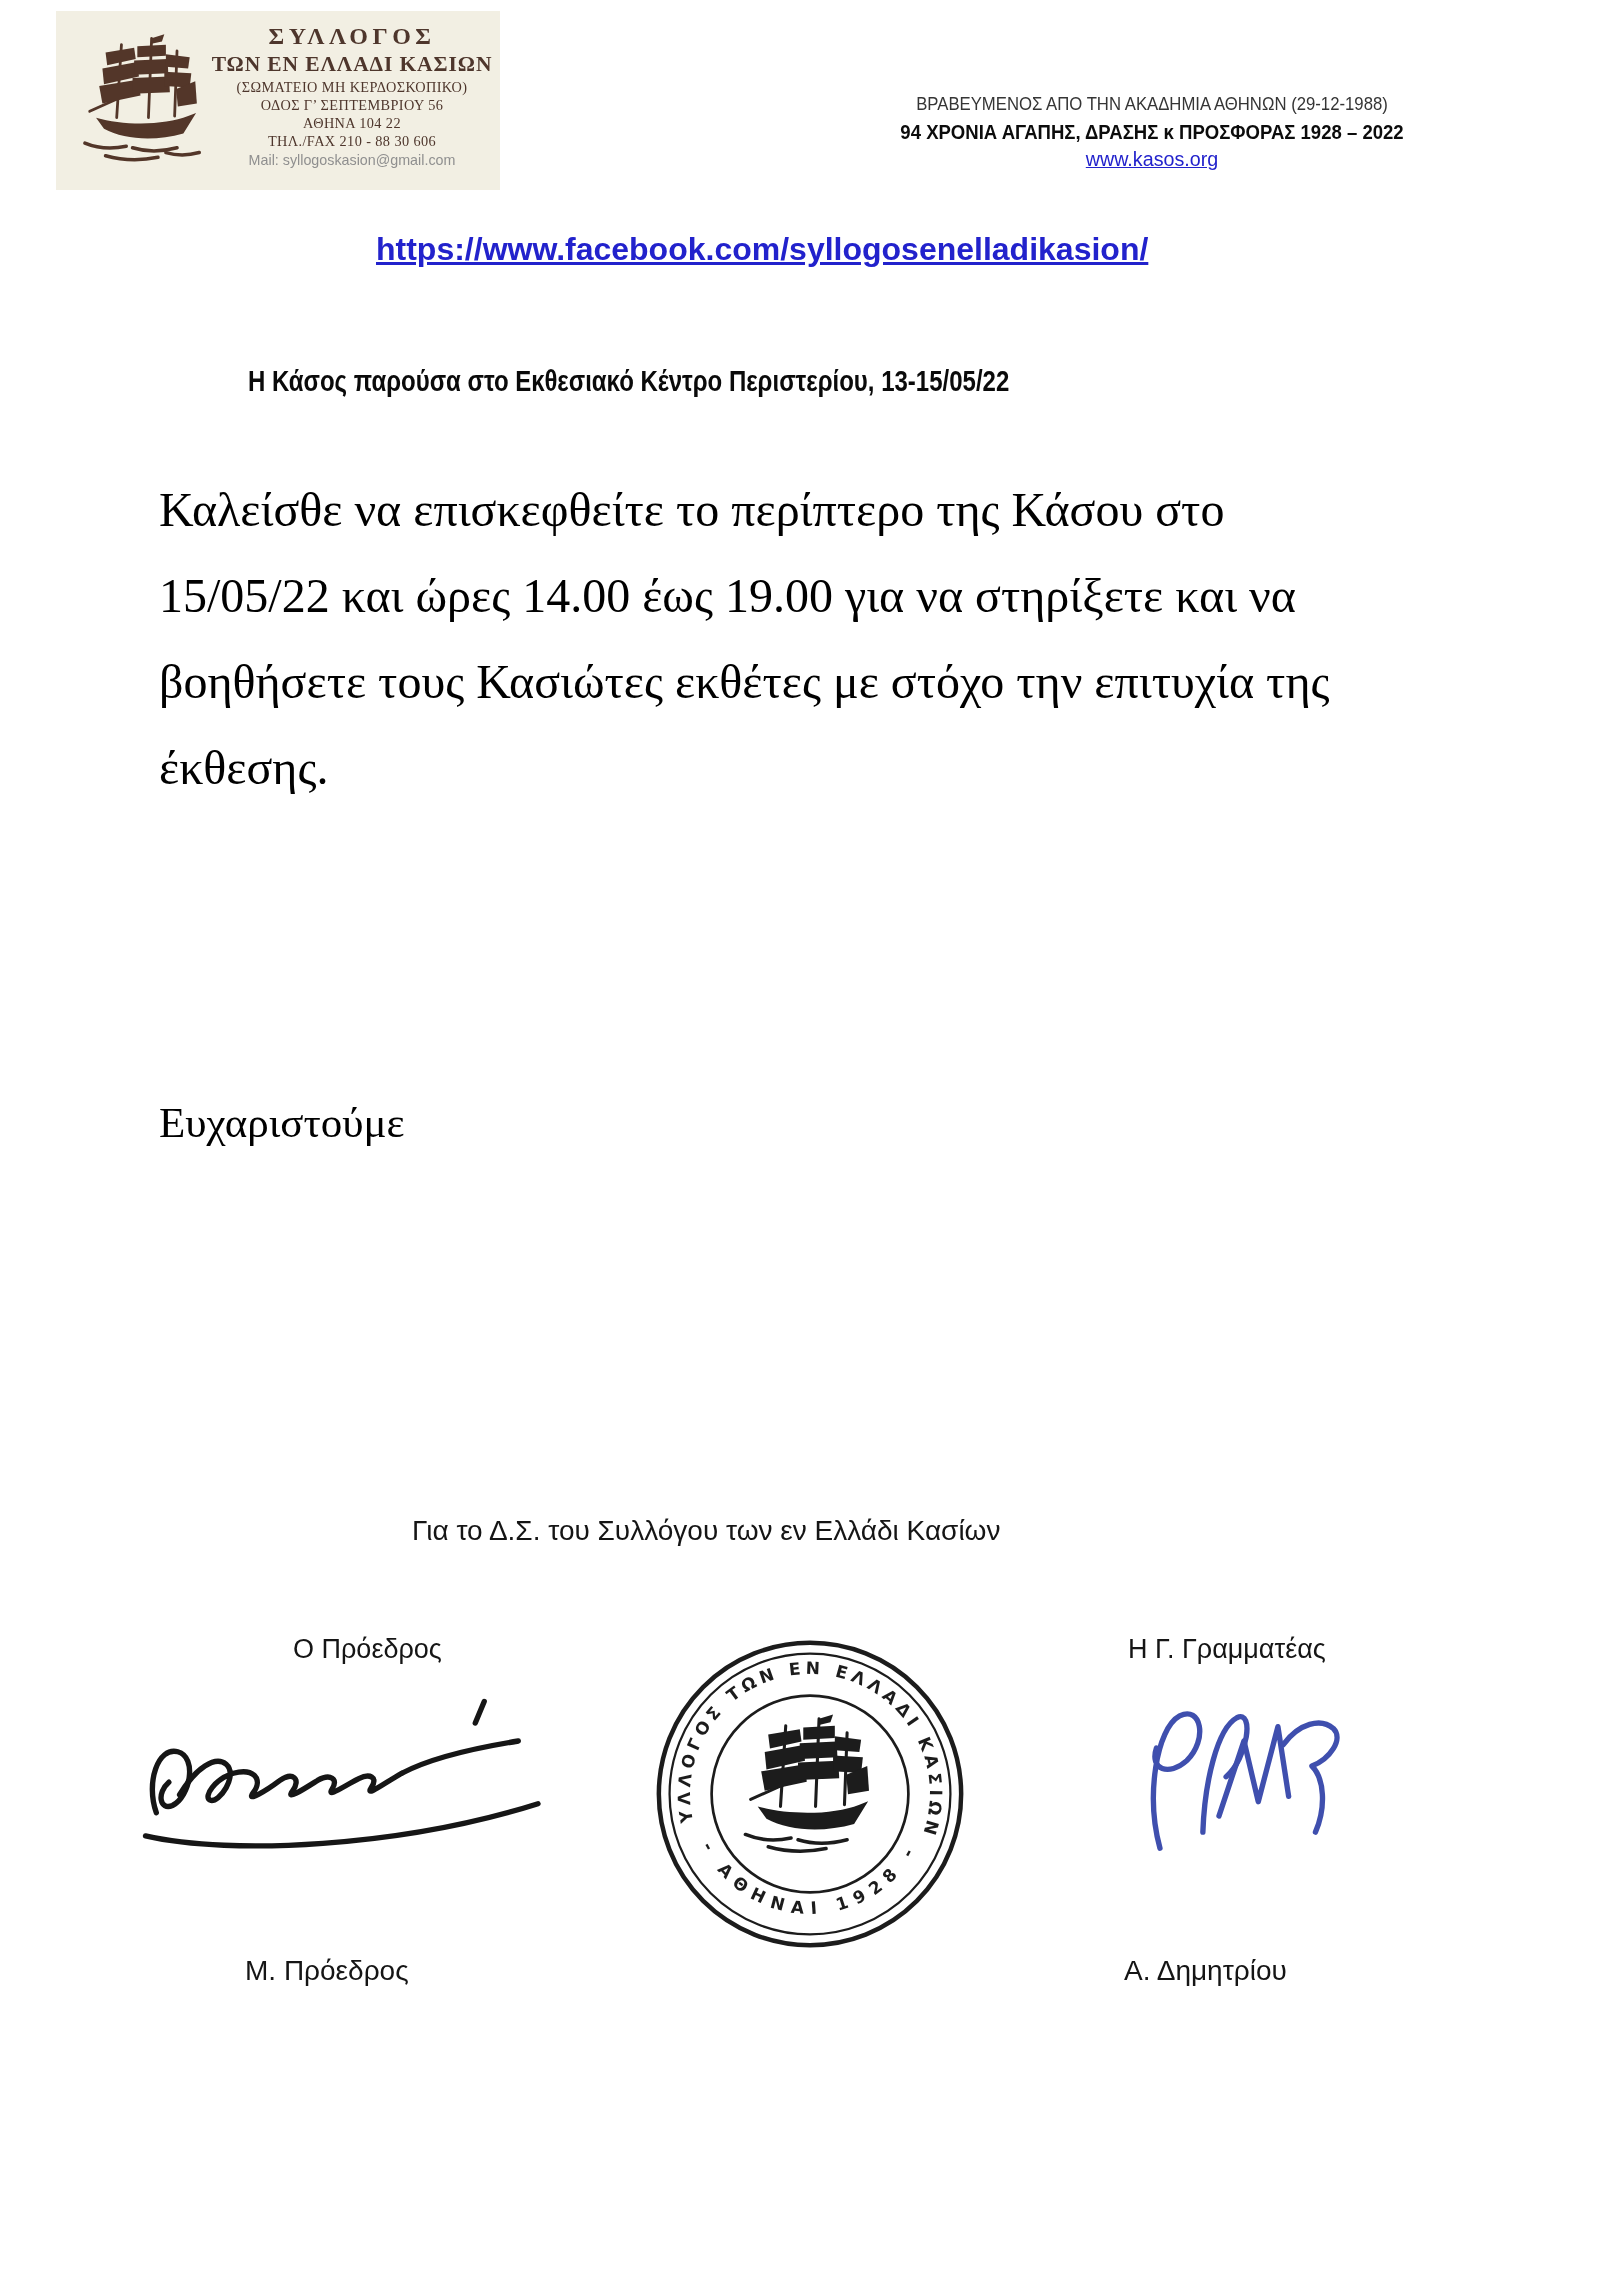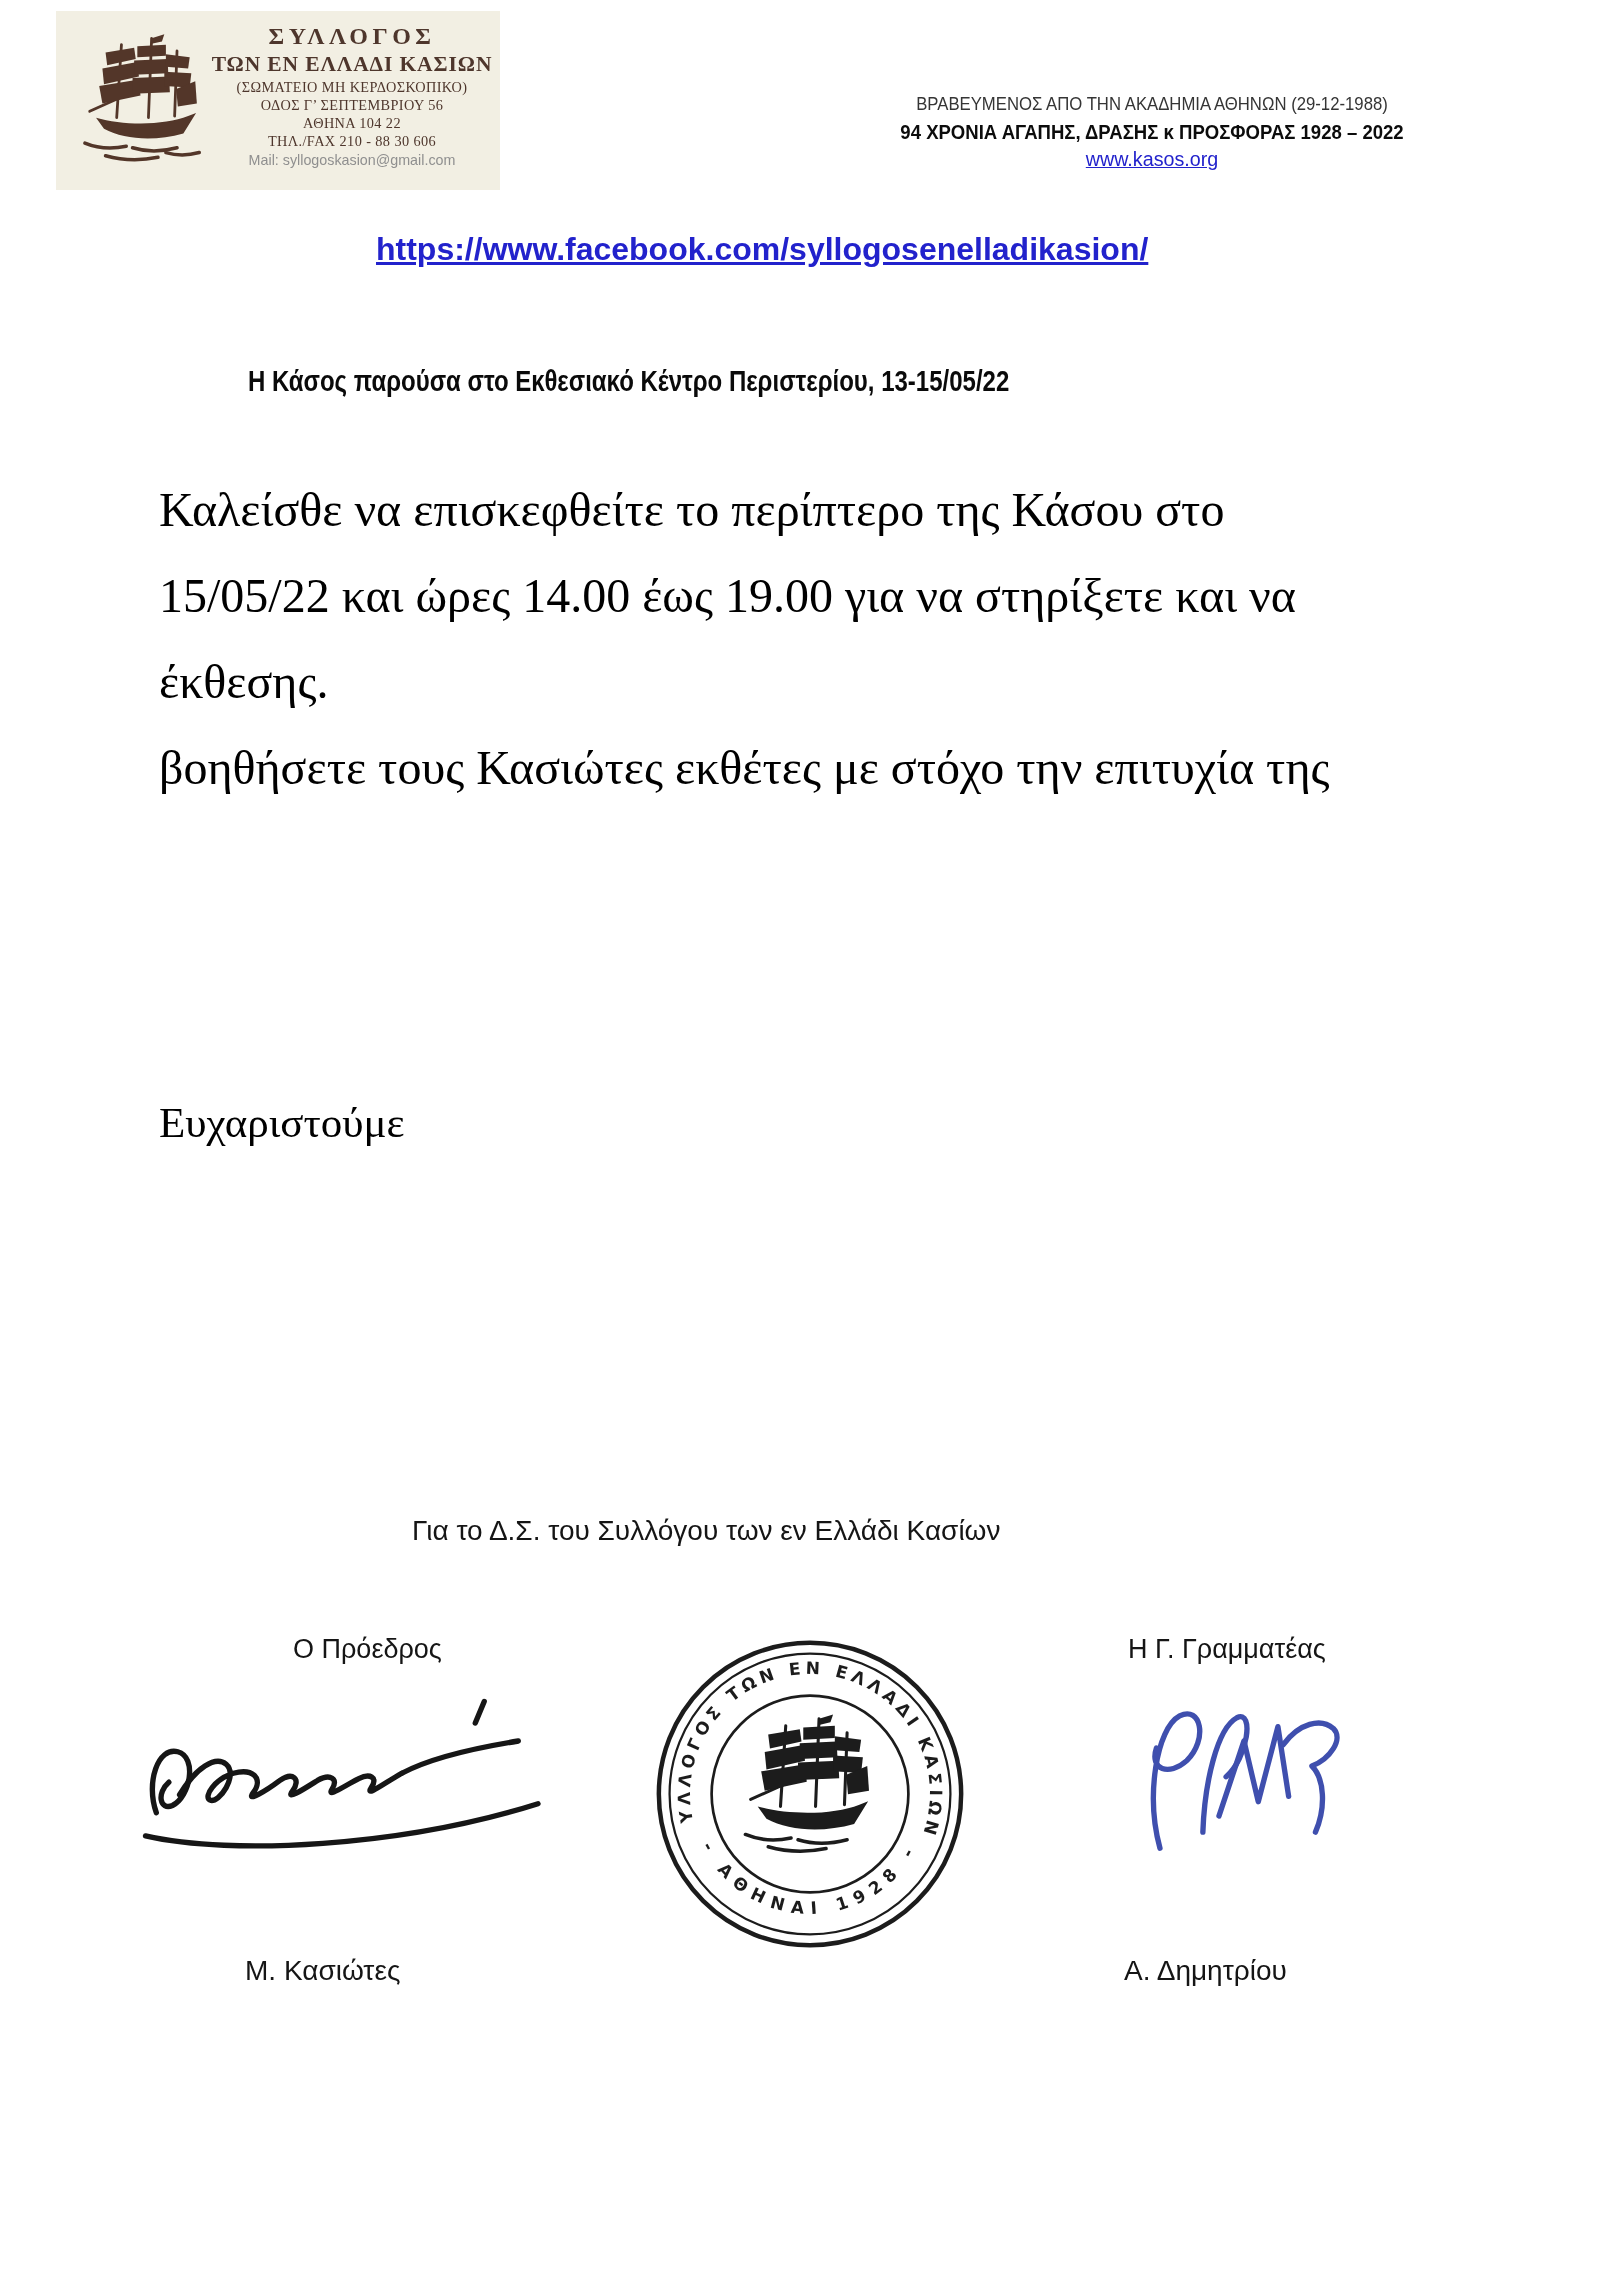--- a/index.html
+++ b/index.html
@@ -111,29 +111,29 @@
     <div class="site"><a class="link" href="#">www.kasos.org</a></div>
   </div>
 
   <a class="fb-link link" href="#">https://www.facebook.com/syllogosenelladikasion/</a>
 
   <div class="title">Η Κάσος παρούσα στο Εκθεσιακό Κέντρο Περιστερίου, 13-15/05/22</div>
 
   <div class="body-text">
     <div>Καλείσθε να επισκεφθείτε το περίπτερο της Κάσου στο</div>
     <div>15/05/22 και ώρες 14.00 έως 19.00 για να στηρίξετε και να</div>
+    <div>βοηθήσετε τους Κασιώτες εκθέτες με στόχο την επιτυχία της</div>
     <div>έκθεσης.</div>
-    <div>βοηθήσετε τους Κασιώτες εκθέτες με στόχο την επιτυχία της</div>
   </div>
   <div class="closing">Ευχαριστούμε</div>
 
   <div class="committee">Για το Δ.Σ. του Συλλόγου των εν Ελλάδι Κασίων</div>
   <div class="role role-president">Ο Πρόεδρος</div>
   <div class="role role-secretary">Η Γ. Γραμματέας</div>
-  <div class="name name-president">Μ. Κασιώτες</div>
+  <div class="name name-president">Μ. Πρόεδρος</div>
   <div class="name name-secretary">Α.  Δημητρίου</div>
 
   <svg class="sig-black" viewBox="0 0 500 212">
     <g fill="none" stroke="#161616" stroke-width="6" stroke-linecap="round" stroke-linejoin="round">
       <path d="M26 138 C14 104 28 64 50 70 C72 76 64 120 44 130 C30 136 26 116 40 104"></path>
       <path d="M52 118 C70 88 92 74 104 84 C118 96 96 128 86 124 C78 120 92 100 112 94 C134 88 146 100 134 116 C126 127 148 114 164 102 C178 92 188 100 178 114 C170 125 190 112 206 102 C220 94 230 100 222 112 C216 122 236 108 252 100 C264 94 274 98 266 110 C258 122 282 104 300 94"></path>
       <path d="M300 94 C330 78 380 66 430 58"></path>
       <path d="M14 164 C110 186 300 176 452 128"></path>
       <path d="M392 14 L382 38"></path>
     </g>

